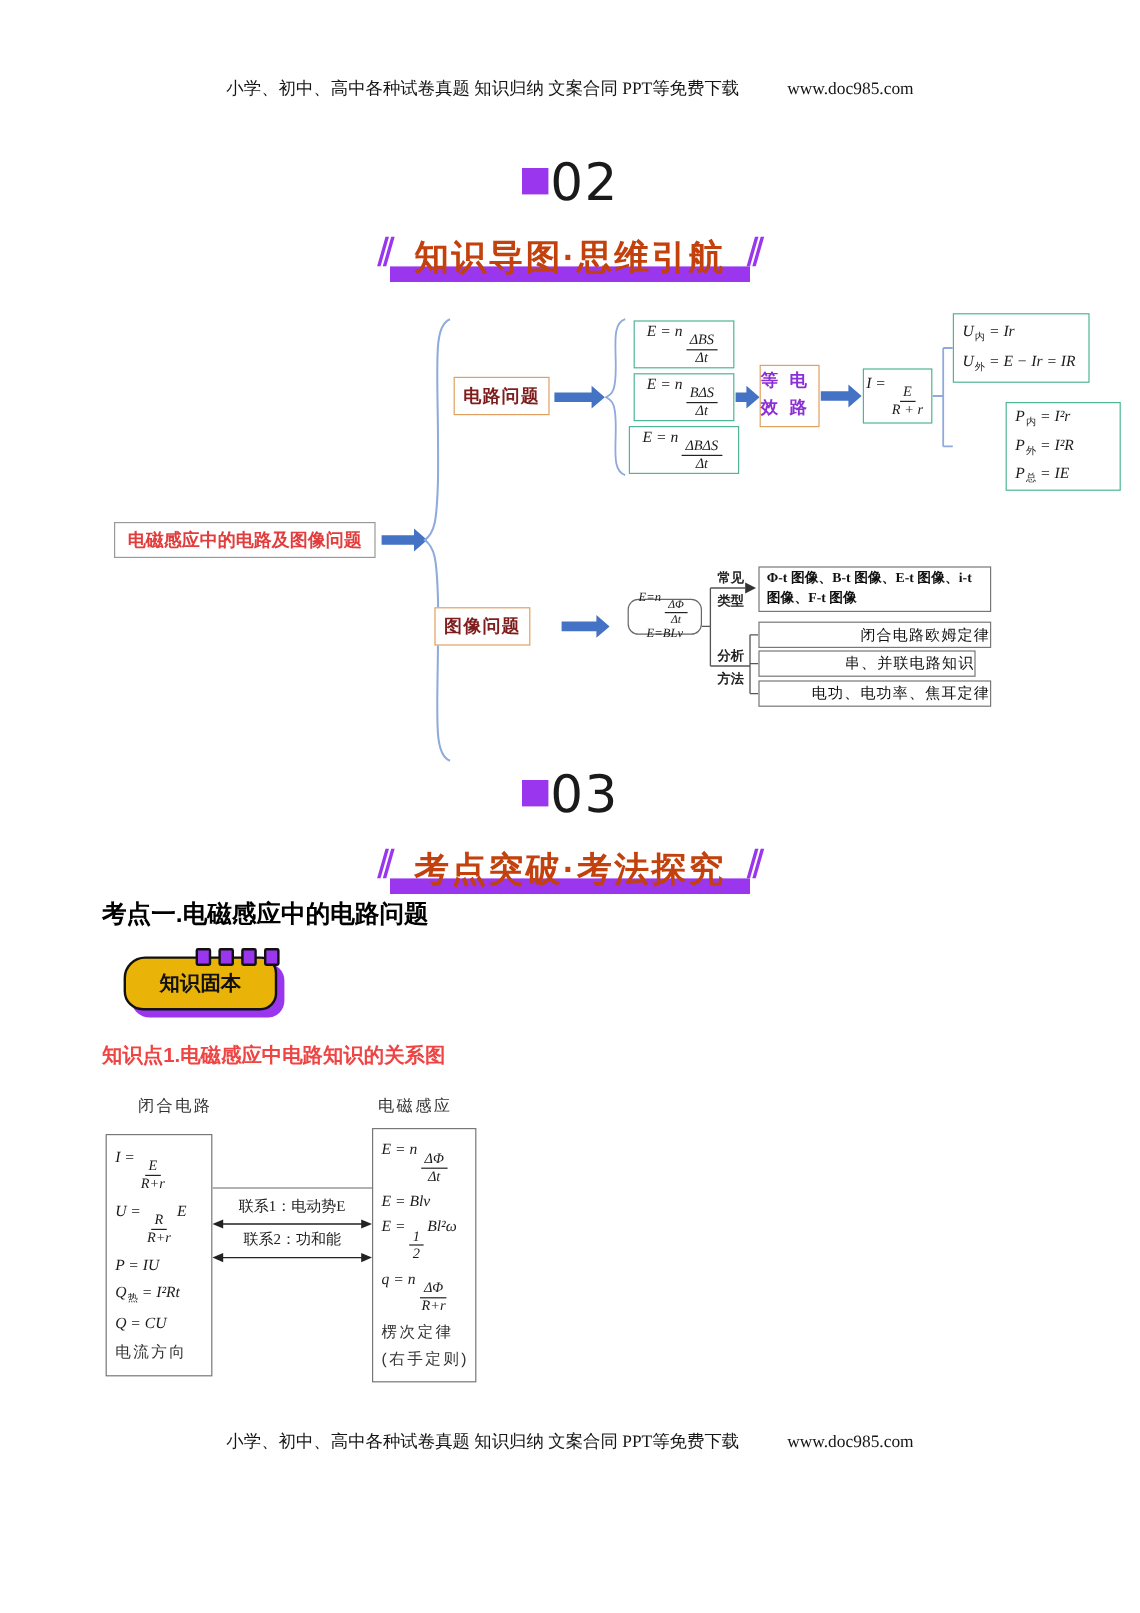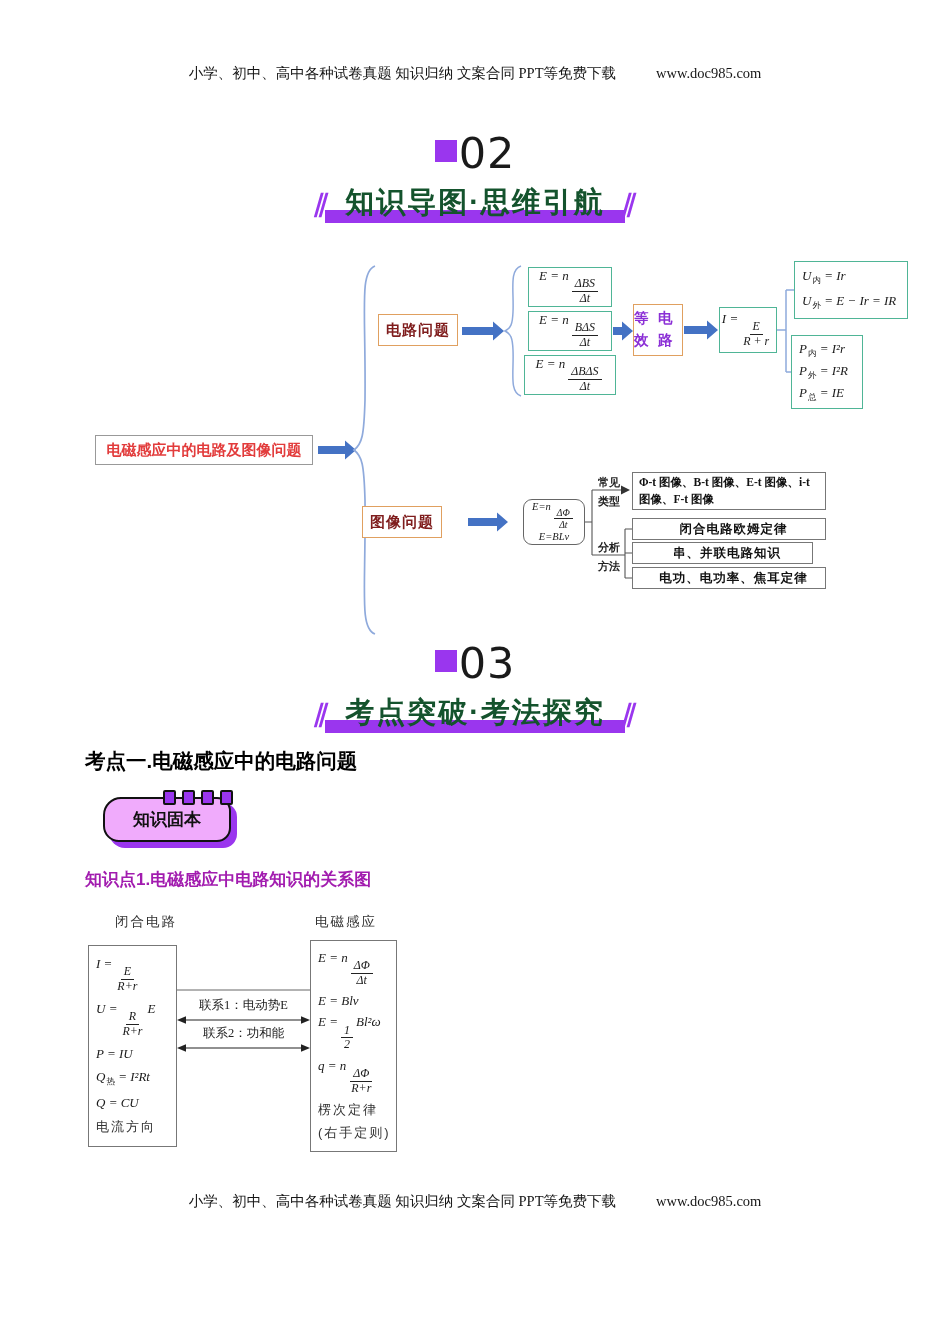--- a/index.html
+++ b/index.html
@@ -11,64 +11,64 @@
            font-family:"Liberation Serif","DejaVu Serif",serif;font-size:14.5px;color:#151515;}
   .docline .url{margin-left:40px;}
 
   
   .sec{position:absolute;left:0;width:100%;text-align:center;}
   .numrow{display:flex;justify-content:center;align-items:center;height:54px;}
   .numsq{width:22px;height:22px;background:#9a36ee;margin:0 2px 5px 0;}
   .numtx{font-family:"DejaVu Sans",sans-serif;font-size:43px;line-height:1;color:#1a1a1a;letter-spacing:1px;}
   .titlerow{margin-top:3px;display:flex;justify-content:center;align-items:center;gap:12px;}
   .slash{display:inline-block;transform:skewX(-16deg);color:#9a36ee;font-weight:700;font-size:25px;line-height:1;}
-  .sectitle{position:relative;display:inline-block;font-size:29px;font-weight:900;color:#14532d;
-            letter-spacing:2px;padding:0 6px;}
+  .sectitle{position:relative;display:inline-block;font-size:29px;font-weight:900;color:#c2410c;
+            letter-spacing:2px;padding:0 6px;margin-top:12px;}
   .sectitle .tx{position:relative;z-index:1;}
   .sectitle .bar{position:absolute;left:-14px;right:-14px;bottom:0;height:13px;background:#9a36ee;z-index:0;}
 
   
   .mindmap{position:absolute;top:250px;left:0;width:950px;height:400px;}
   .mindmap svg{position:absolute;top:0;left:0;}
   .node{position:absolute;background:#fff;display:flex;align-items:center;justify-content:center;box-sizing:border-box;}
   .n-root{border:1px solid #999;color:#e23c3c;font-weight:700;font-size:15px;}
   .n-topic{border:1.3px solid #e0a060;color:#7f1d1d;font-weight:700;font-size:15px;letter-spacing:1px;}
   .n-math{border:1.3px solid #4fb596;font-family:"Liberation Serif","DejaVu Serif",serif;
           font-style:italic;font-size:13px;color:#1a1a1a;}
   .n-math.col{flex-direction:column;align-items:flex-start;justify-content:space-around;padding:3px 7px;}
   .n-equiv{border:1.3px solid #e0a060;color:#8b2fd6;font-weight:800;font-size:14.5px;
            flex-direction:row;line-height:1.5;letter-spacing:1px;}
   .n-round{border:1.2px solid #666;border-radius:9px;font-family:"Liberation Serif","DejaVu Serif",serif;
            font-style:italic;font-size:10.5px;flex-direction:column;line-height:1.3;color:#1a1a1a;}
   .n-plain{border:1px solid #777;color:#111;}
   .n-types{font-family:"Liberation Serif","DejaVu Serif",serif;font-weight:700;font-size:11.5px;
            line-height:1.5;padding:2px 6px;text-align:left;justify-content:flex-start;}
-  .n-method{font-weight:700;font-size:12.5px;justify-content:center;padding-left:9px;letter-spacing:1px;}
+  .n-method{font-weight:400;font-size:12.5px;justify-content:flex-end;padding-left:9px;letter-spacing:1px;}
   .lbl2{position:absolute;width:34px;text-align:center;font-family:"Liberation Serif","DejaVu Serif",serif;
         font-weight:700;font-size:11px;line-height:1;color:#222;}
   .lbl2 .l1{display:block;margin-bottom:8px;}
 
   
   .fr{display:inline-flex;flex-direction:column;align-items:center;vertical-align:-0.62em;
       margin:0 3px;line-height:1.15;font-size:0.92em;}
   .fr .fn{border-bottom:1px solid #222;padding:0 3px;}
   .fr .fd{padding:0 2px;}
   sub.cjk{font-size:8.5px;font-style:normal;vertical-align:-3px;margin-left:1px;}
   .ml{white-space:nowrap;}
   .cjkline{font-style:normal;font-family:"Liberation Sans","DejaVu Sans",sans-serif;letter-spacing:2px;color:#333;}
 
   
   .h-kaodian{position:absolute;left:85px;top:747px;font-size:20.5px;font-weight:800;color:#000;}
   .badge-wrap{position:absolute;left:103px;top:797px;}
-  .badge{position:relative;display:inline-block;background:#f0abfc;border:2.5px solid #111;
+  .badge{position:relative;display:inline-block;background:#eab308;border:2.5px solid #111;
          border-radius:18px 14px 14px 16px;padding:9px 28px;font-size:17px;font-weight:800;color:#111;
          box-shadow:6px 6px 0 #9a36ee;z-index:1;}
   .badge-tabs{position:absolute;top:-7px;left:60px;display:flex;gap:6px;z-index:2;}
   .badge-tabs .tab{width:9px;height:11px;background:#9a36ee;border:2px solid #111;border-radius:2px;}
-  .h-point{position:absolute;left:85px;top:868px;font-size:17px;font-weight:800;color:#a21caf;}
+  .h-point{position:absolute;left:85px;top:868px;font-size:17px;font-weight:800;color:#ef4444;}
 
   
   .relation{position:absolute;left:85px;top:905px;width:330px;height:270px;}
   .rel-title{position:absolute;font-size:13.5px;color:#333;letter-spacing:2px;}
   .rel-box{position:absolute;border:1.2px solid #777;box-sizing:border-box;background:#fff;
            display:flex;flex-direction:column;justify-content:space-around;align-items:flex-start;
            padding:6px 7px;font-family:"Liberation Serif","DejaVu Serif",serif;font-style:italic;
            font-size:13px;color:#1a1a1a;}
   .link-text{position:absolute;left:92px;width:133px;text-align:center;font-size:12.5px;color:#222;
              font-family:"Liberation Serif","DejaVu Serif",serif;}
@@ -148,30 +148,30 @@
     <div class="node n-math" style="left:719px;top:57px;width:58px;height:46px;">
       <span class="ml"><span>I =</span><span class="fr">
             <span class="fn">E</span>
             <span class="fd">R + r</span>
           </span></span>
     </div>
     <div class="node n-math col" style="left:794px;top:11px;width:114px;height:58px;">
       <span class="ml"><span>U</span><sub class="cjk">内</sub> <span>= Ir</span></span>
       <span class="ml"><span>U</span><sub class="cjk">外</sub> <span>= E − Ir = IR</span></span>
     </div>
-    <div class="node n-math col" style="left:791px;top:85px;width:72px;height:74px;">
+    <div class="node n-math col" style="left:838px;top:85px;width:96px;height:74px;justify-content:space-between;">
       <span class="ml"><span>P</span><sub class="cjk">内</sub> <span>= I²r</span></span>
       <span class="ml"><span>P</span><sub class="cjk">外</sub> <span>= I²R</span></span>
       <span class="ml"><span>P</span><sub class="cjk">总</sub> <span>= IE</span></span>
     </div>
 
     <div class="node n-topic" style="left:362px;top:256px;width:80px;height:32px;">
       <span>图像问题</span>
     </div>
-    <div class="node n-round" style="left:523px;top:249px;width:62px;height:46px;">
+    <div class="node n-round" style="left:523px;top:249px;width:62px;height:30px;">
       <span class="ml"><span>E=n</span><span class="fr">
             <span class="fn">ΔΦ</span>
             <span class="fd">Δt</span>
           </span></span>
       <span class="ml">E=BLv</span>
     </div>
     <div class="lbl2" style="left:592px;top:227px;">
       <span class="l1">常见</span>
       <span>类型</span>
     </div>

